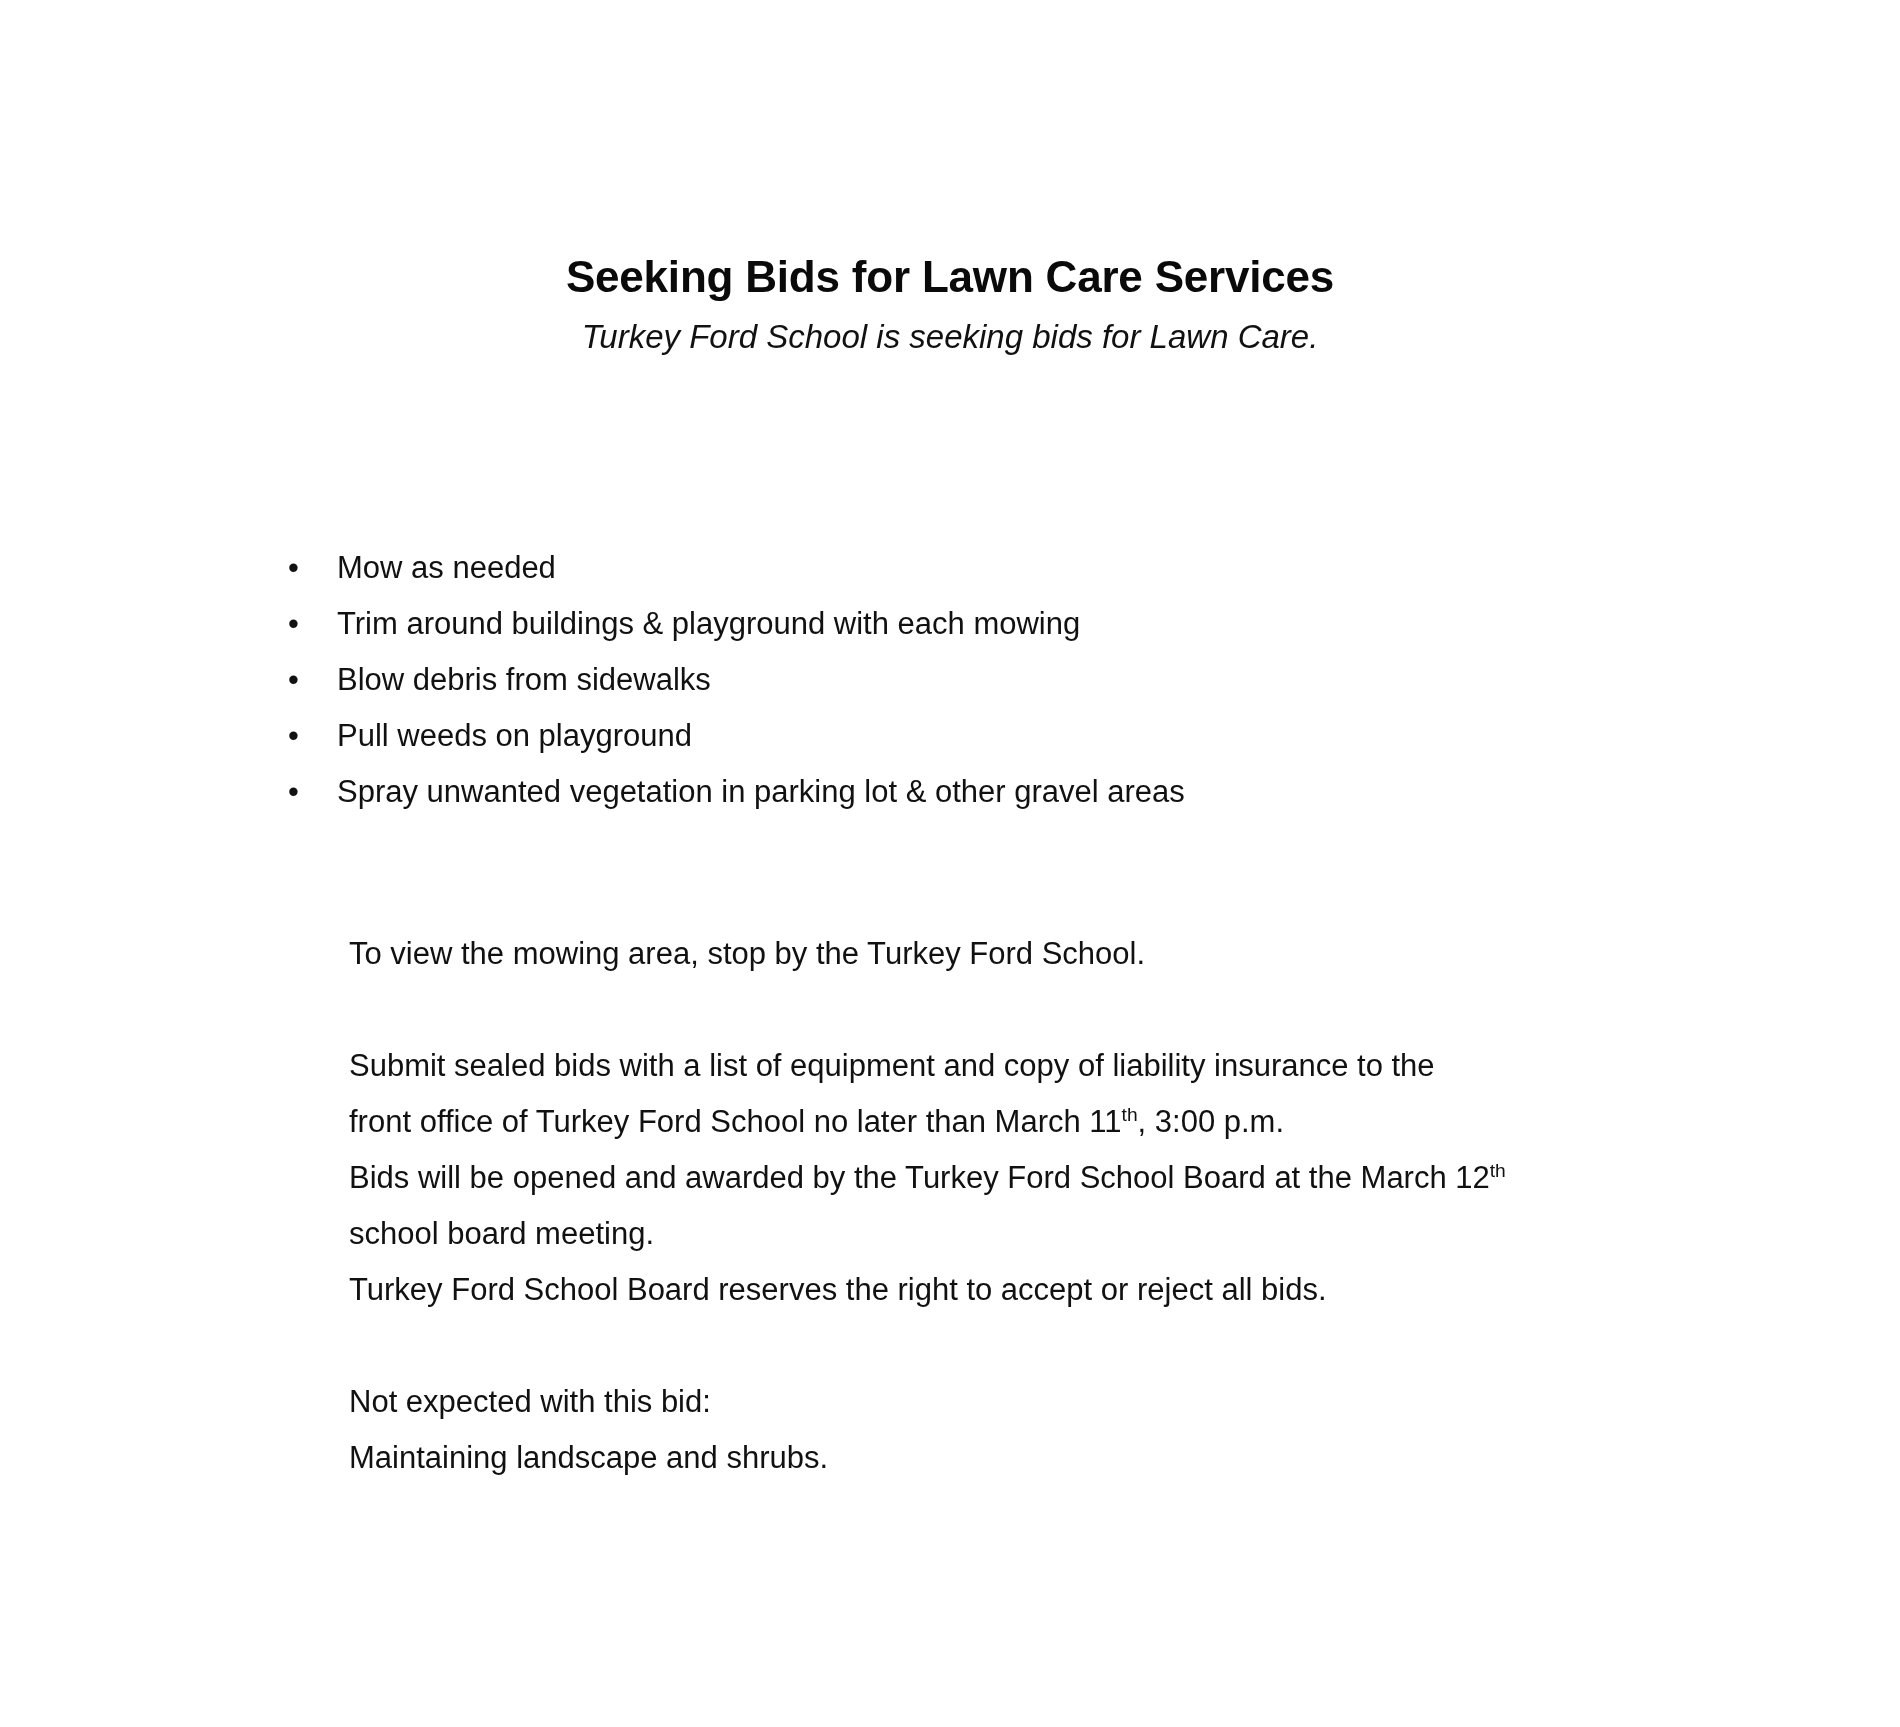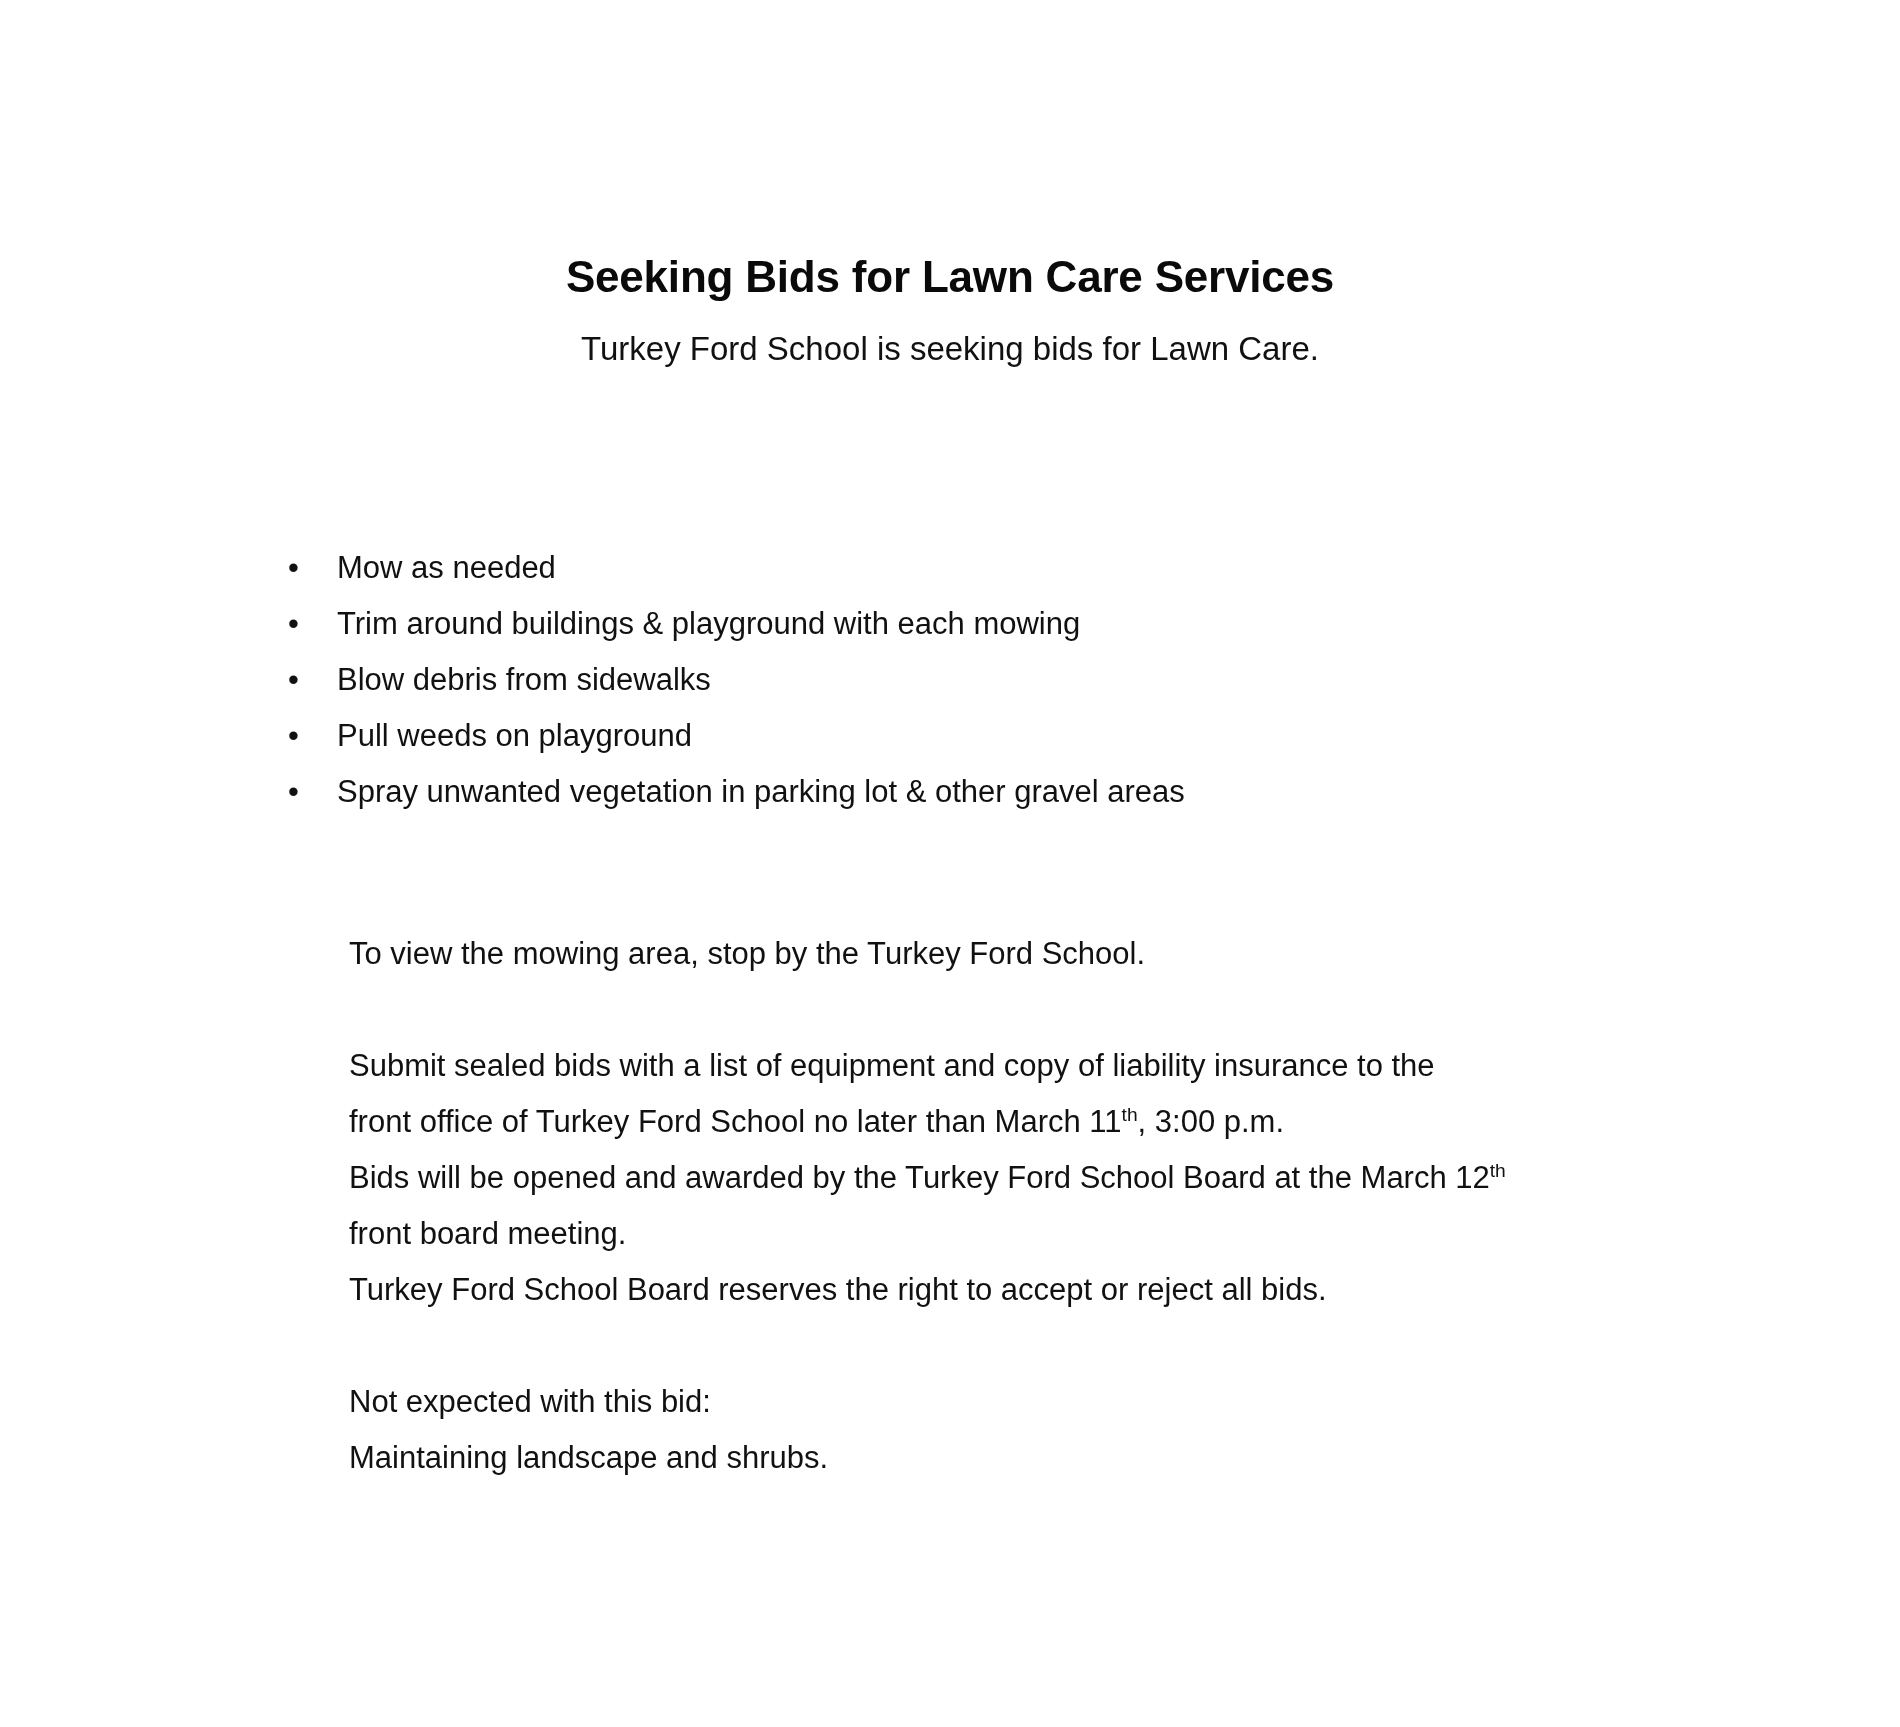--- a/index.html
+++ b/index.html
@@ -43,21 +43,21 @@
   .intro {
     position: absolute;
     left: 0;
     width: 1900px;
     text-align: center;
     font-size: 33px;
     font-weight: 400;
     line-height: 1.3;
     color: #111111;
   }
-  .intro-1 { top: 328px; }
+  .intro-1 { top: 316px; font-style: italic; }
   .intro-2 { top: 398px; }
 
   
   .bullet-list {
     position: absolute;
     left: 288px;
     top: 552px;
     width: 1300px;
     margin: 0;
     padding: 0;
@@ -147,21 +147,21 @@
     <div class="para-line">To view the mowing area, stop by the Turkey Ford School.</div>
 
     <div class="spacer-line"></div>
 
     <div class="para-line">Submit sealed bids with a list of equipment and copy of liability insurance to the</div>
 
     <div class="para-line"><span>front office of Turkey Ford School no later than March 11</span><sup class="ord">th</sup><span>, 3:00 p.m.</span></div>
 
     <div class="para-line"><span>Bids will be opened and awarded by the Turkey Ford School Board at the March 12</span><sup class="ord">th</sup></div>
 
-    <div class="para-line">front board meeting.</div>
+    <div class="para-line">school board meeting.</div>
 
     <div class="para-line">Turkey Ford School Board reserves the right to accept or reject all bids.</div>
 
     <div class="spacer-line"></div>
 
     <div class="para-line">Not expected with this bid:</div>
 
     <div class="para-line">Maintaining landscape and shrubs.</div>
 
   </div>

